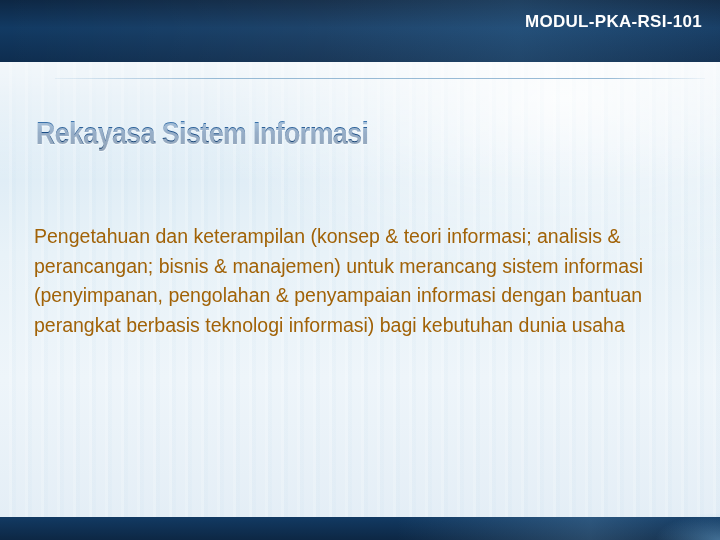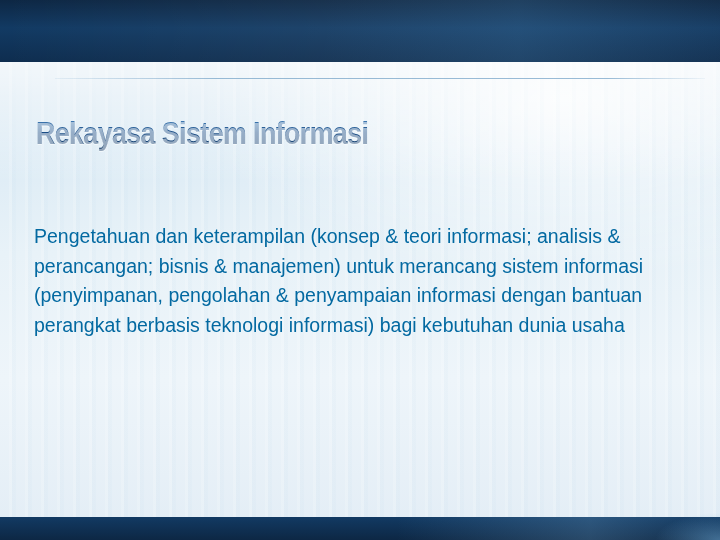--- a/index.html
+++ b/index.html
@@ -119,21 +119,21 @@
   }
 
   
   .para {
     position: absolute;
     left: 34px;
     top: 222px;
     width: 630px;
     font-size: 19.5px;
     line-height: 1.52;
-    color: #0369a1;
+    color: #a16207;
   }
 
   
   .bottom-band {
     position: absolute;
     left: 0;
     top: 517px;
     width: 720px;
     height: 23px;
     background: linear-gradient(180deg, #123a63 0%, #0d2744 100%);
@@ -163,20 +163,21 @@
 
   <div class="body-area">
     <div class="streaks"></div>
     <div class="top-glow"></div>
   </div>
 
   <div class="top-band">
     <div class="top-band-sheen"></div>
   </div>
 
+  <div class="module-code">MODUL-PKA-RSI-101</div>
 
   <div class="hr-line"></div>
 
   <div class="title">Rekayasa Sistem Informasi</div>
 
   <div class="para">Pengetahuan dan keterampilan (konsep &amp; teori informasi; analisis &amp; perancangan; bisnis &amp; manajemen) untuk merancang sistem informasi (penyimpanan, pengolahan &amp; penyampaian informasi dengan bantuan perangkat berbasis teknologi informasi) bagi kebutuhan dunia usaha</div>
 
   <div class="bottom-band"></div>
   <div class="bottom-sheen"></div>
   <div class="bottom-corner"></div>

